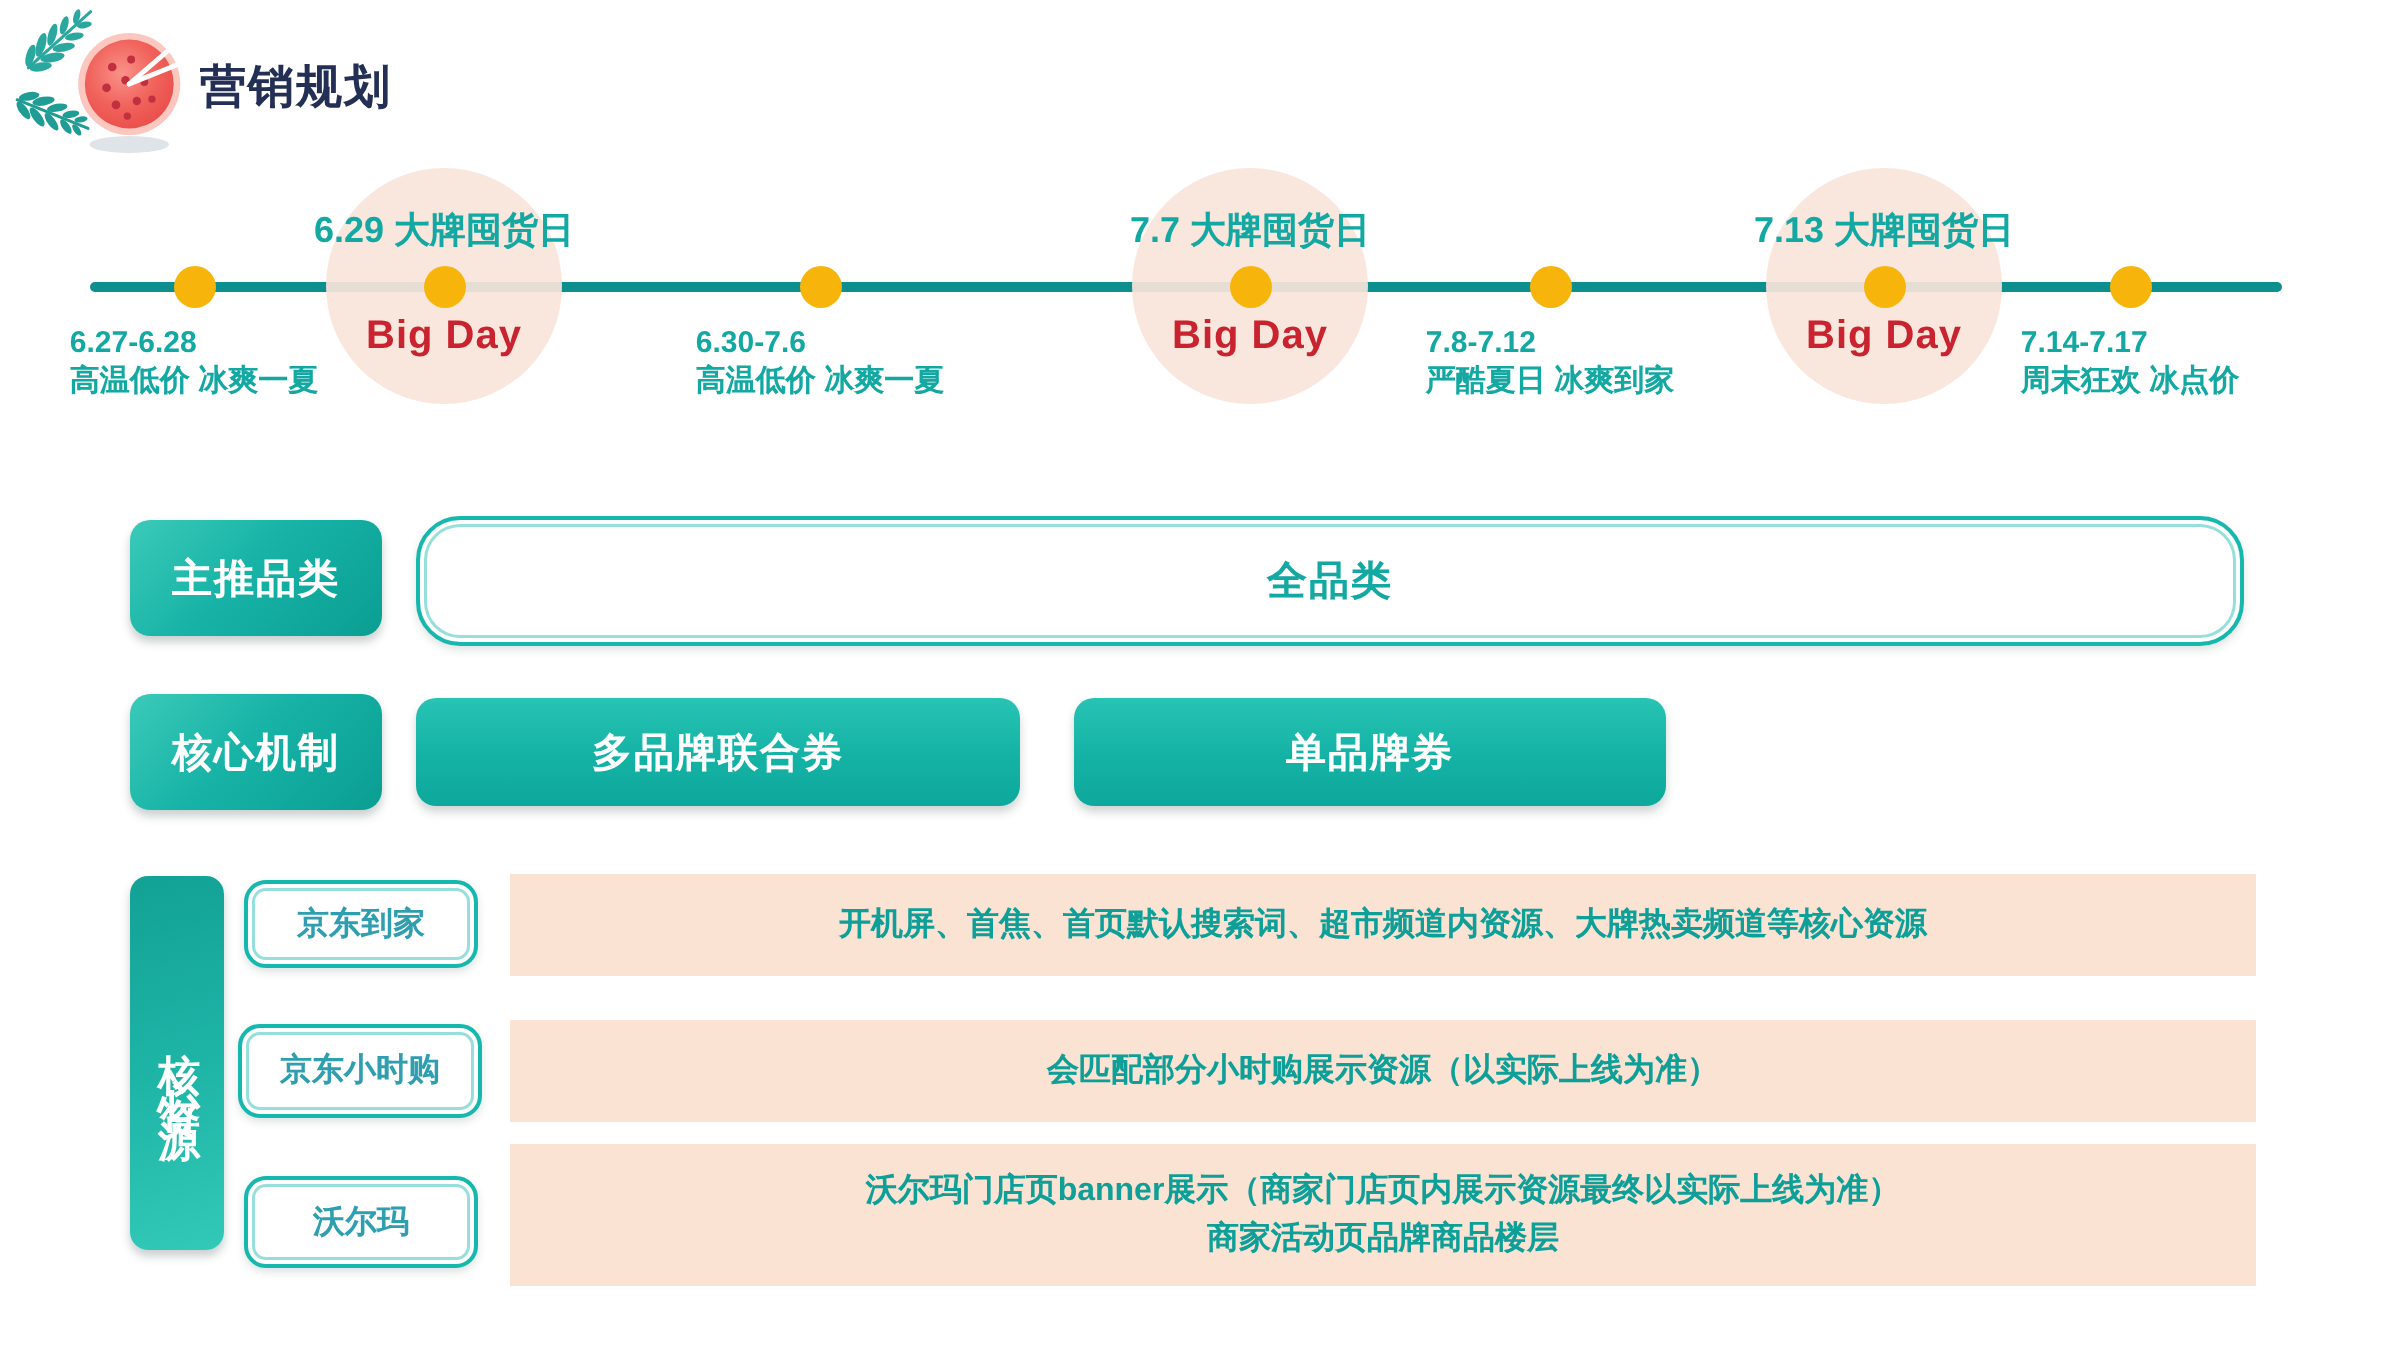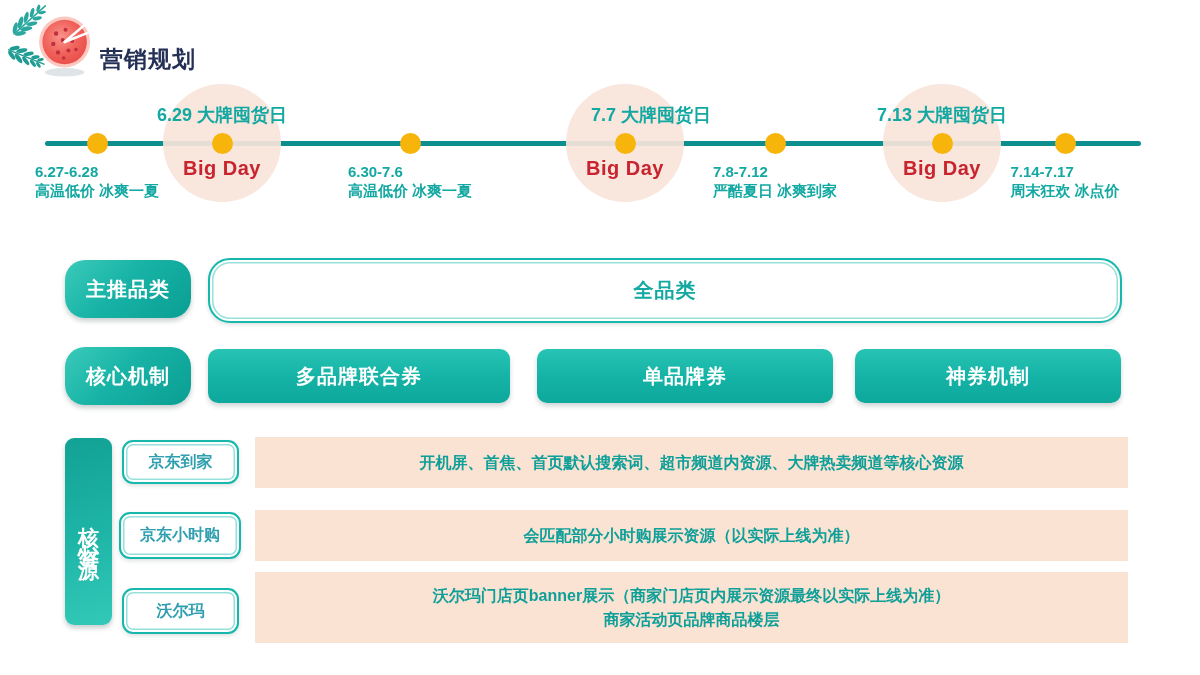--- a/index.html
+++ b/index.html
@@ -3,38 +3,38 @@
 <meta charset="utf-8">
 <style>
   html,body{margin:0;padding:0;background:#ffffff;}
   .page{
     position:relative;width:1200px;height:675px;background:#ffffff;overflow:hidden;
     font-family:"Liberation Sans","DejaVu Sans",sans-serif;
   }
   
   .hdr-icon{position:absolute;left:6px;top:2px;width:104px;height:80px;}
   .hdr-title{
-    position:absolute;left:100px;top:44px;font-size:23px;font-weight:800;color:#232f55;letter-spacing:1px;
+    position:absolute;left:100px;top:28px;font-size:23px;font-weight:800;color:#232f55;letter-spacing:1px;
   }
   
   .tl-line{position:absolute;left:45px;top:141px;width:1096px;height:4.5px;background:#0d8f8f;border-radius:3px;}
   .tl-halo{position:absolute;top:84px;width:118px;height:118px;margin-left:-59px;border-radius:50%;
     background:rgba(249,228,218,0.92);}
   .tl-dot{position:absolute;top:133px;width:21px;height:21px;margin-left:-10.5px;border-radius:50%;background:#f7b50c;}
   .tl-title{position:absolute;top:103px;transform:translateX(-50%);white-space:nowrap;
     font-size:18px;font-weight:800;color:#13a8a2;}
   .tl-bigday{position:absolute;top:157px;transform:translateX(-50%);white-space:nowrap;
     font-size:20px;font-weight:800;color:#c8232f;letter-spacing:.5px;}
   .tl-sub{position:absolute;top:162px;transform:translateX(-50%);text-align:left;white-space:nowrap;
     font-size:15px;font-weight:700;color:#13a8a2;line-height:19px;}
   
   .chip{
     position:absolute;display:flex;align-items:center;justify-content:center;
     background:linear-gradient(135deg,#3bcab9 0%,#17b3a6 45%,#0b9e93 100%);
-    border-radius:20px;color:#ffffff;font-weight:700;font-size:20px;letter-spacing:1px;
+    border-radius:10px;color:#ffffff;font-weight:700;font-size:20px;letter-spacing:1px;
     box-shadow:0 3px 5px rgba(40,60,60,0.25);
   }
   .btn{
     position:absolute;display:flex;align-items:center;justify-content:center;
     background:linear-gradient(180deg,#27c4b4 0%,#14b2a5 55%,#0ea89c 100%);
     border-radius:10px;color:#ffffff;font-weight:700;font-size:20px;letter-spacing:1px;
     box-shadow:0 3px 5px rgba(40,60,60,0.22);
   }
   .outline-box{
     position:absolute;display:flex;align-items:center;justify-content:center;background:#ffffff;
@@ -134,21 +134,21 @@
 
     <div class="tl-dot" style="left:97px"></div>
     <div class="tl-dot" style="left:222px"></div>
     <div class="tl-dot" style="left:410px"></div>
     <div class="tl-dot" style="left:625px"></div>
     <div class="tl-dot" style="left:775px"></div>
     <div class="tl-dot" style="left:942px"></div>
     <div class="tl-dot" style="left:1065px"></div>
 
     <div class="tl-title" style="left:222px">6.29 大牌囤货日</div>
-    <div class="tl-title" style="left:651px">7.7 大牌囤货日</div>
+    <div class="tl-title" style="left:625px">7.7 大牌囤货日</div>
     <div class="tl-title" style="left:942px">7.13 大牌囤货日</div>
 
     <div class="tl-bigday" style="left:222px">Big Day</div>
     <div class="tl-bigday" style="left:625px">Big Day</div>
     <div class="tl-bigday" style="left:942px">Big Day</div>
 
     <div class="tl-sub" style="left:97px">
       <div>6.27-6.28</div>
       <div>高温低价 冰爽一夏</div>
     </div>
@@ -165,21 +165,20 @@
       <div>周末狂欢 冰点价</div>
     </div>
   </div>
 
   <div class="chip" style="left:65px;top:260px;width:126px;height:58px">主推品类</div>
   <div class="outline-box big" style="left:208px;top:258px;width:910px;height:61px">全品类</div>
 
   <div class="chip" style="left:65px;top:347px;width:126px;height:58px">核心机制</div>
   <div class="btn" style="left:208px;top:349px;width:302px;height:54px">多品牌联合券</div>
   <div class="btn" style="left:537px;top:349px;width:296px;height:54px">单品牌券</div>
-  <div class="btn" style="left:855px;top:349px;width:266px;height:54px">神券机制</div>
 
   <div class="vbar">
     <span>核心资源</span>
   </div>
 
   <div class="outline-box small" style="left:122px;top:440px;width:113px;height:40px">京东到家</div>
   <div class="outline-box small" style="left:119px;top:512px;width:118px;height:43px">京东小时购</div>
   <div class="outline-box small" style="left:122px;top:588px;width:113px;height:42px">沃尔玛</div>
 
   <div class="peach" style="top:437px;height:51px">开机屏、首焦、首页默认搜索词、超市频道内资源、大牌热卖频道等核心资源</div>

